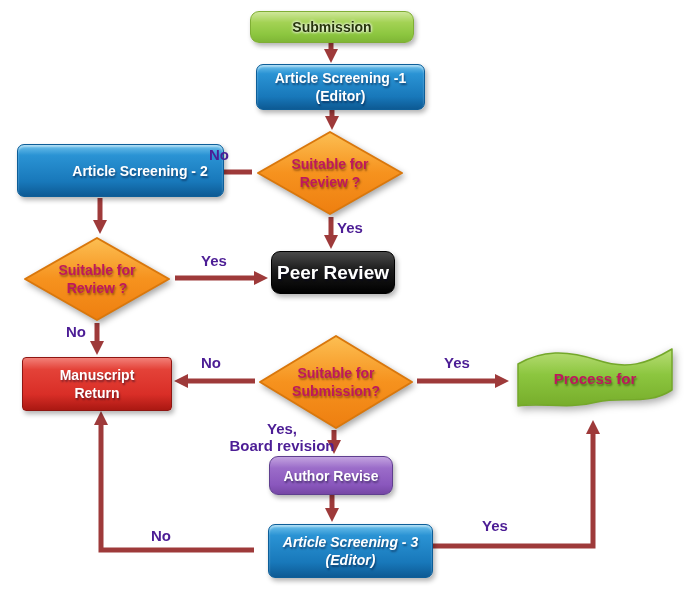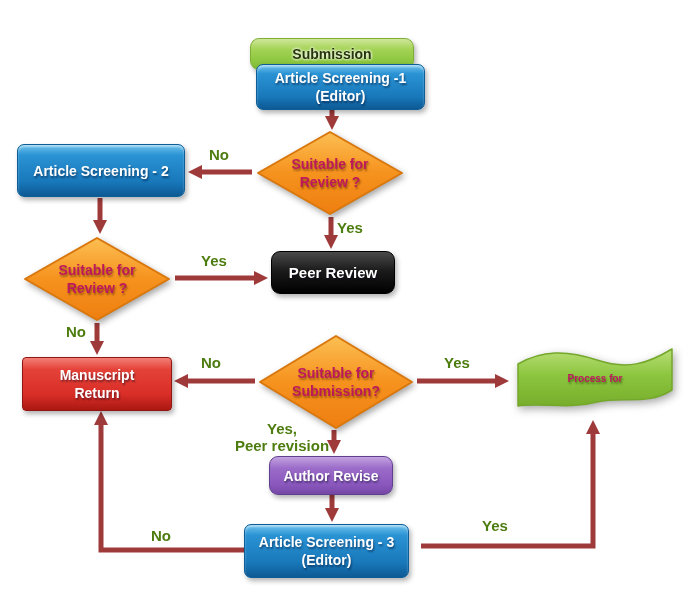--- a/index.html
+++ b/index.html
@@ -9,35 +9,35 @@
   }
   .connectors{position:absolute;left:0;top:0;width:685px;height:590px;pointer-events:none;}
   .node{position:absolute;display:flex;flex-direction:column;align-items:center;justify-content:center;
         text-align:center;font-weight:bold;line-height:18px;font-size:14px;}
   .box{border-radius:7px;box-shadow:2px 3px 5px rgba(0,0,0,.30);}
   .box .l{display:block;}
   .white-text{color:#ffffff;text-shadow:1px 1.5px 2px rgba(0,0,30,.45);}
   .blue{background:linear-gradient(180deg,#6fc2ec 0%,#2a93d4 20%,#1878ba 72%,#0d5a94 100%);
         border:1px solid #0d5e98;box-shadow:2px 3px 5px rgba(0,0,0,.30),inset 0 2px 2px rgba(255,255,255,.45);}
   .green{background:linear-gradient(180deg,#cfe79a 0%,#a3d254 35%,#8cc63f 75%,#7fb636 100%);
-         border:1px solid #7fae35;color:#26350a;text-shadow:0 0 3px #fff,0 0 3px #fff;border-radius:9px;margin-top:27px;}
+         border:1px solid #7fae35;color:#26350a;text-shadow:0 0 3px #fff,0 0 3px #fff;border-radius:9px;}
   .black{background:linear-gradient(180deg,#4a4a4a 0%,#1b1b1b 45%,#000000 100%);
-         border:1px solid #000;font-size:15px;border-radius:9px;}
+         border:1px solid #000;font-size:19px;border-radius:9px;}
   .red{background:linear-gradient(180deg,#f28078 0%,#e44238 22%,#d92e27 70%,#aa1812 100%);
        border:1px solid #8f1612;border-radius:4px;}
   .purple{background:linear-gradient(180deg,#c3a3e0 0%,#9b6cc9 30%,#8a57bd 75%,#7647a5 100%);
           border:1px solid #5f3f8f;border-radius:9px;}
   .diamond{filter:drop-shadow(2px 3px 3px rgba(0,0,0,.35));}
   .diamond svg{position:absolute;left:0;top:0;width:100%;height:100%;}
   .dtext{position:relative;z-index:2;color:#be185d;text-shadow:1px 1.5px 2px rgba(90,40,0,.55);}
   .dtext .l{display:block;}
   .flag{filter:drop-shadow(2px 3px 4px rgba(0,0,0,.35));}
   .flag svg{position:absolute;left:0;top:0;width:100%;height:100%;}
-  .flag .dtext{font-size:10px;line-height:20px;text-shadow:1px 1.5px 2px rgba(30,60,0,.55);text-align:center;}
-  .elabel{position:absolute;color:#4d7c0f;font-weight:bold;font-size:15px;line-height:17px;
+  .flag .dtext{font-size:15px;line-height:20px;text-shadow:1px 1.5px 2px rgba(30,60,0,.55);text-align:center;}
+  .elabel{position:absolute;color:#4c1d95;font-weight:bold;font-size:15px;line-height:17px;
           transform:translateX(-50%);white-space:nowrap;text-align:center;}
   .elabel .l{display:block;}
 </style>
 </head>
 <body>
 
 <div class="canvas">
 
   <svg class="connectors" viewBox="0 0 685 590">
     <defs>
@@ -81,21 +81,21 @@
       </linearGradient>
         </defs>
       <polygon points="74,2 146,43 74,84 2,43" fill="url(#og1)" stroke="#d9770c" stroke-width="2" stroke-linejoin="round"></polygon>
     </svg>
     <div class="dtext">
       <span class="l">Suitable for</span>
       <span class="l">Review ?</span>
     </div>
   </div>
 
-  <div class="node box blue white-text" style="left:17px;top:144px;width:166px;height:51px;">
+  <div class="node box blue white-text" style="left:17px;top:144px;width:166px;height:51px;padding-left:39px;">
     <span class="l">Article Screening - 2</span>
   </div>
 
   <div class="node diamond" style="left:23px;top:236px;width:148px;height:86px;">
     <svg viewBox="0 0 148 86">
       <defs>
           <linearGradient id="og2" x1="0" y1="0" x2="0" y2="1">
         <stop offset="0" stop-color="#fcbf53"></stop>
             <stop offset="0.5" stop-color="#f6921e"></stop>
             <stop offset="1" stop-color="#ee7f10"></stop>
@@ -148,31 +148,31 @@
 
   <div class="node box purple white-text" style="left:269px;top:456px;width:122px;height:37px;">
     <span class="l">Author Revise</span>
   </div>
 
   <div class="node box red white-text" style="left:22px;top:357px;width:148px;height:52px;">
     <span class="l">Manuscript</span>
     <span class="l">Return</span>
   </div>
 
-  <div class="node box blue white-text" style="left:244px;top:524px;width:163px;height:52px;">
+  <div class="node box blue white-text" style="left:268px;top:524px;width:163px;height:52px;font-style:italic;">
     <span class="l">Article Screening - 3</span>
     <span class="l">(Editor)</span>
   </div>
 
   <span class="elabel" style="left:219px;top:146px;">No</span>
   <span class="elabel" style="left:350px;top:219px;">Yes</span>
   <span class="elabel" style="left:214px;top:252px;">Yes</span>
   <span class="elabel" style="left:76px;top:323px;">No</span>
   <span class="elabel" style="left:211px;top:354px;">No</span>
   <span class="elabel" style="left:457px;top:354px;">Yes</span>
   <span class="elabel" style="left:282px;top:420px;">
     <span class="l">Yes,</span>
-    <span class="l">Peer revision</span>
+    <span class="l">Board revision</span>
   </span>
   <span class="elabel" style="left:161px;top:527px;">No</span>
   <span class="elabel" style="left:495px;top:517px;">Yes</span>
 
 </div>
 
 </body></html>

